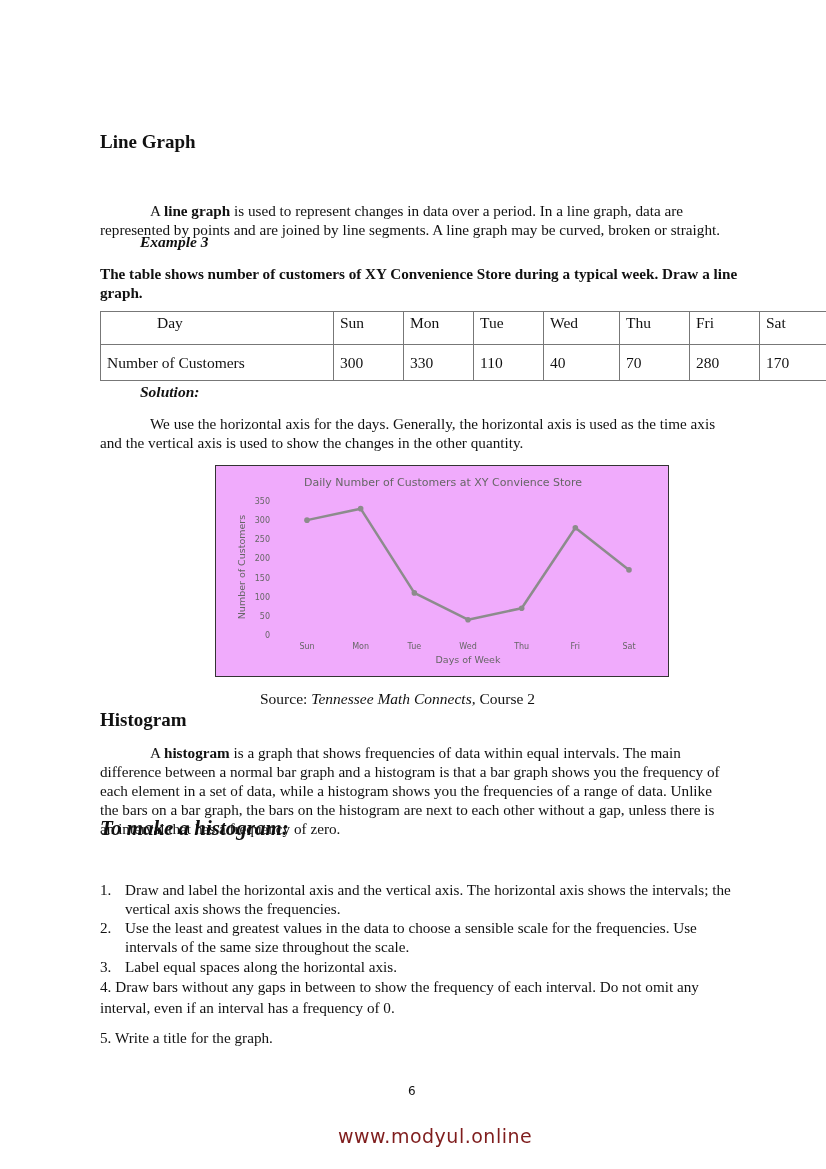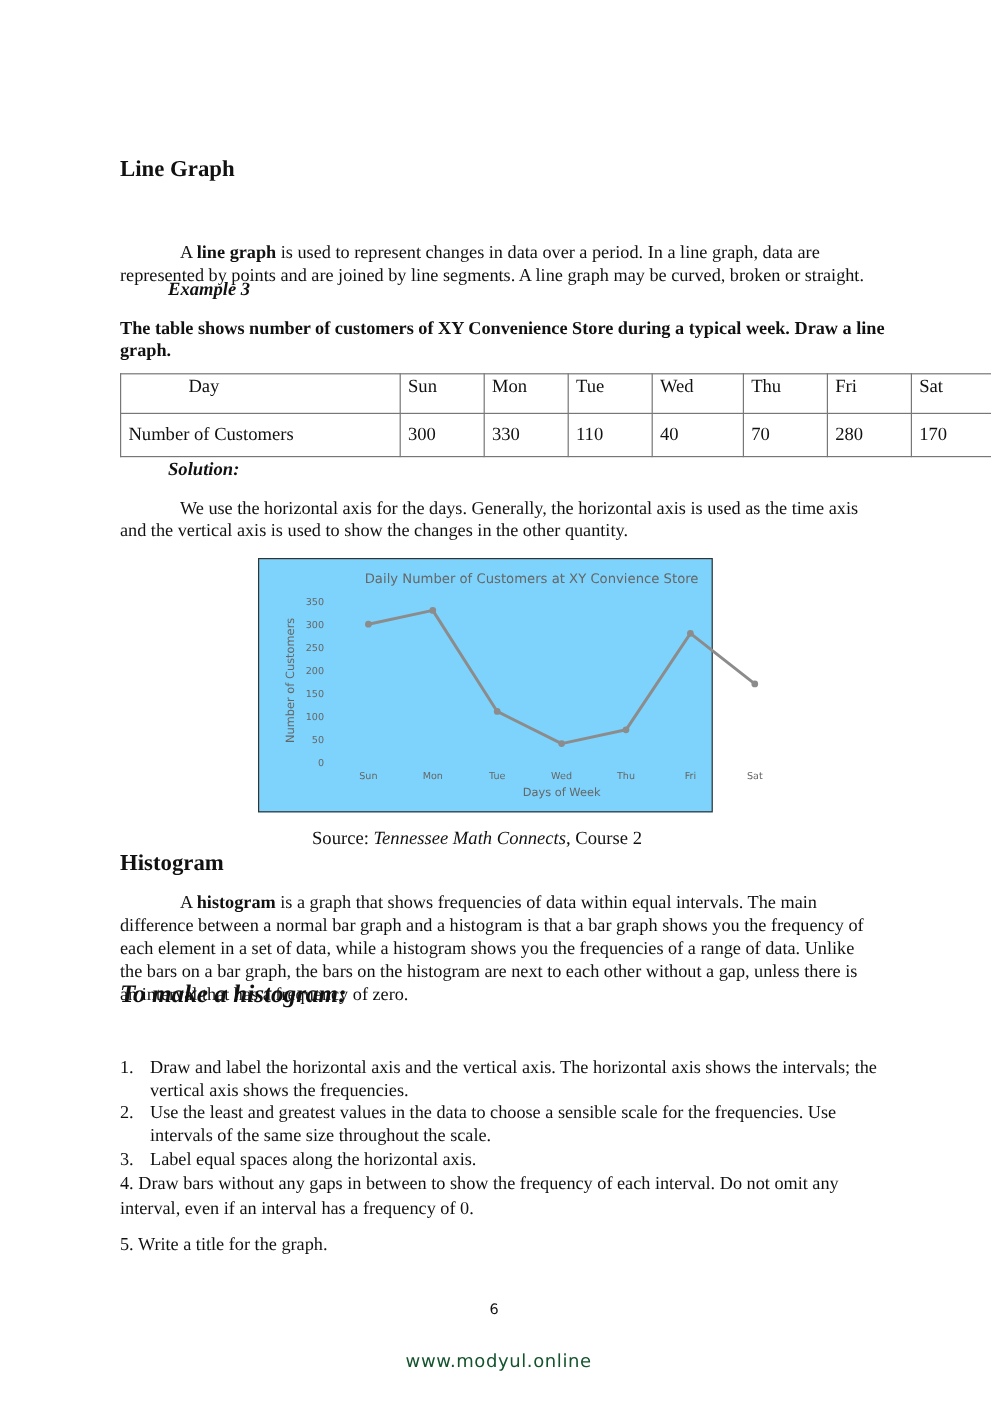--- a/index.html
+++ b/index.html
@@ -8,28 +8,28 @@
   .abs { position: absolute; }
   .h2 { font-weight: bold; font-size: 19px; }
   .p { font-size: 15.2px; line-height: 19px; width: 640px; }
   .indent { text-indent: 50px; }
   .bi { font-weight: bold; font-style: italic; font-size: 15.5px; margin-left: 40px; }
   table.data { position: absolute; left: 100px; top: 311px; width: 812px;
                border-collapse: collapse; font-size: 15.5px; }
   table.data td { border: 1px solid #777; padding: 0 6px; height: 32px; vertical-align: middle; }
   table.data tr:first-child td { height: 30px; vertical-align: top; padding-top: 2px; }
   table.data tr:last-child td { height: 35px; }
-  .chartbox { position: absolute; left: 215px; top: 465px; width: 379px; height: 212px;
-              border: 1.5px solid #333; box-sizing: border-box; background: #7dd3fc; }
+  .chartbox { position: absolute; left: 215px; top: 465px; width: 454px; height: 212px;
+              border: 1.5px solid #333; box-sizing: border-box; background: #f0abfc; }
   .chart-text { font-family: "DejaVu Sans", sans-serif; fill: #666; }
   .step { position: absolute; font-size: 15.2px; line-height: 19px; }
   .num { position: absolute; left: 0; }
   .stepbody { position: absolute; left: 25px; width: 620px; }
   .pagenum { font-family: "DejaVu Sans", sans-serif; font-size: 12px; }
-  .wm { font-family: "DejaVu Sans", sans-serif; font-size: 15px; color: #14532d; letter-spacing: 0.5px; text-align: center; }
+  .wm { font-family: "DejaVu Sans", sans-serif; font-size: 19px; color: #7f1d1d; letter-spacing: 0.5px; text-align: center; }
 </style>
 </head>
 <body>
 
 <div class="abs h2" style="left:100px; top:131px;">Line Graph</div>
 
 <div class="abs p indent" style="left:100px; top:165px;margin-top:36px;"><span>A </span><b>line graph</b><span> is used to represent changes in data over a period. In a line graph, data are represented by points and are joined by line segments. A line graph may be curved, broken or straight.</span></div>
 
 <div class="abs bi" style="left:100px; top:233px;">Example 3</div>
 

